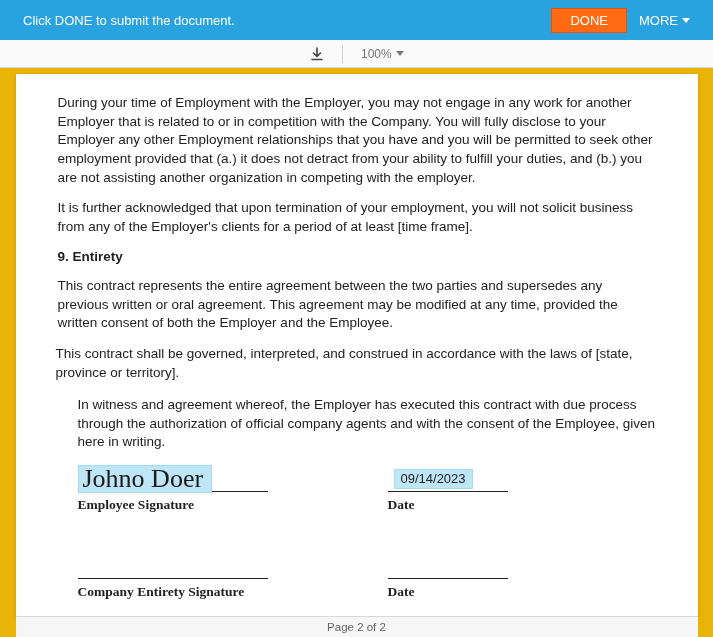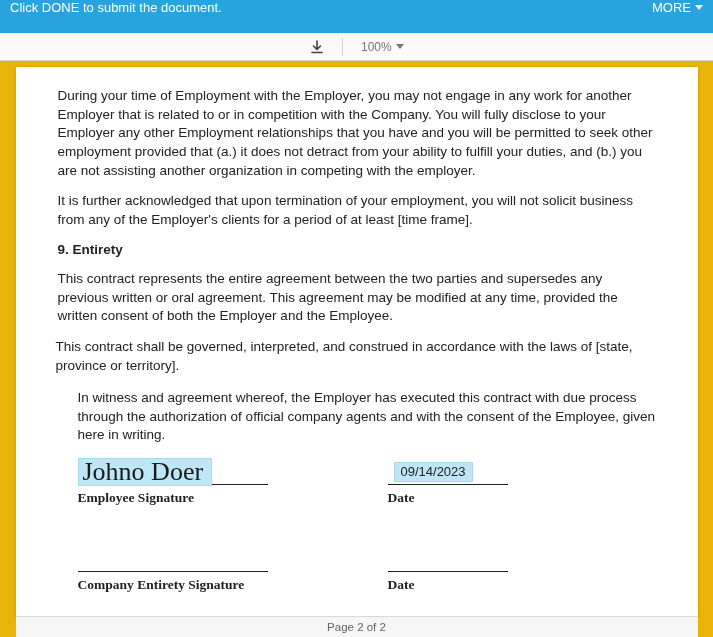--- a/index.html
+++ b/index.html
@@ -7,24 +7,24 @@
     font-family: "Segoe UI", Arial, sans-serif;
     background: #e8e8e8;
     width: 713px;
     height: 637px;
     overflow: hidden;
     display: flex;
     flex-direction: column;
   }
   .top-bar {
     background: #29a3df;
-    height: 33px;
+    height: 40px;
     display: flex;
-    align-items: flex-start;
-    padding: 0 10px;
+    align-items: center;
+    padding: 0 23px;
     color: #fff;
     font-size: 13px;
   }
   .top-bar-msg { flex: 1; }
   .done-btn {
     background: #ff6a13;
     border: 1px solid #e05500;
     color: #fff;
     font-size: 13px;
     padding: 4px 18px;
@@ -150,20 +150,21 @@
     text-align:center;
     padding:4px 0;
   }
   .sig-block2 { margin-top:34px; }
 </style>
 </head>
 <body>
 
 <div class="top-bar">
   <span class="top-bar-msg">Click DONE to submit the document.</span>
+  <button class="done-btn">DONE</button>
   <span class="more-btn">
     <span>MORE</span>
     <span class="caret-down"></span>
   </span>
 </div>
 
 <div class="toolbar">
   <span class="dl-icon">
     <svg viewBox="0 0 14 14" width="14" height="14">
       <path d="M7 1 L7 9 M3.5 6 L7 9.5 L10.5 6" stroke="#444" stroke-width="1.6" fill="none" stroke-linecap="round" stroke-linejoin="round"></path>

